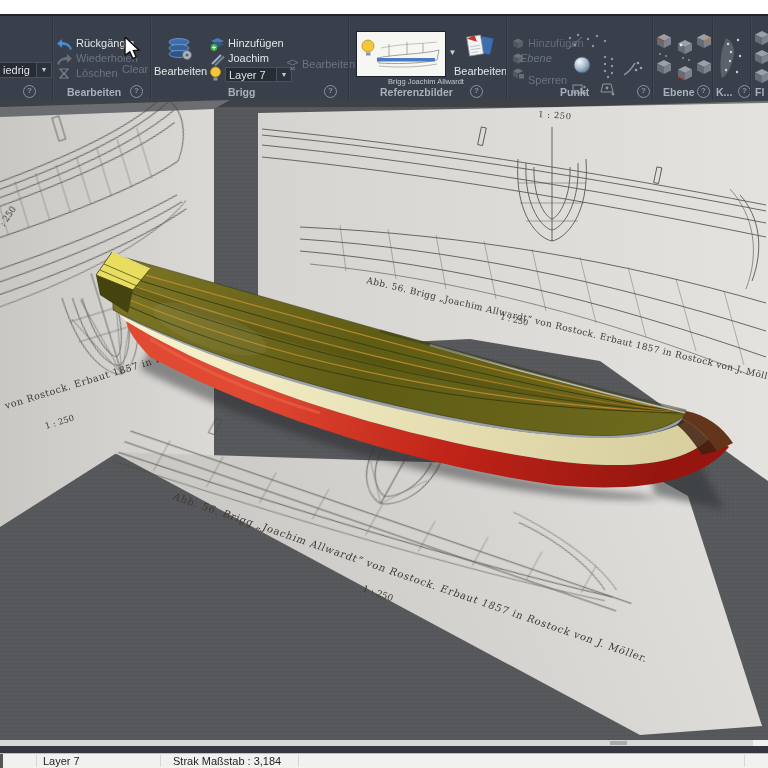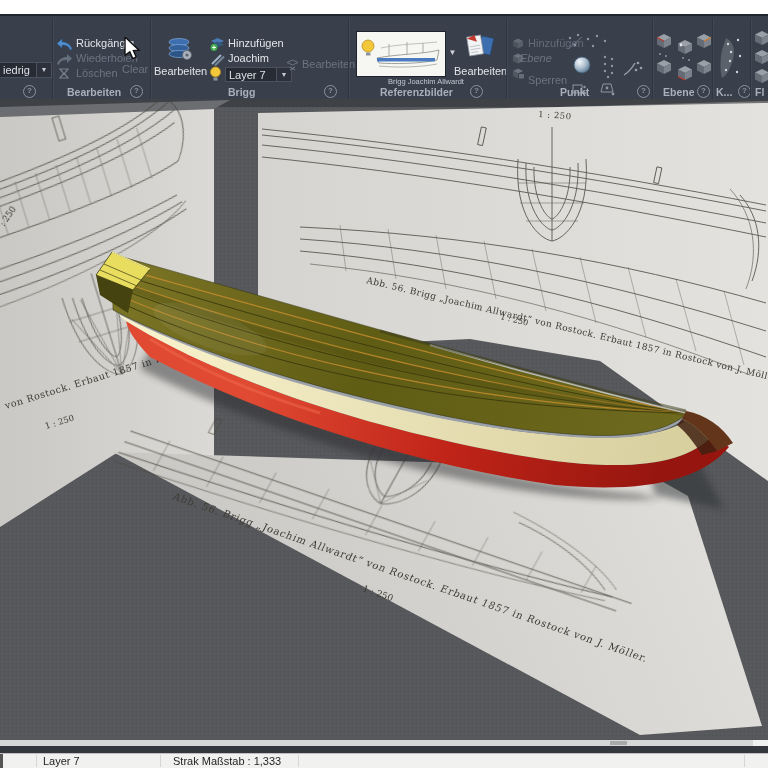--- a/index.html
+++ b/index.html
@@ -483,18 +483,18 @@
   <div class="abs" style="left:0;top:740px;width:768px;height:6px;background:#d7d7d7;">
     <div class="abs" style="left:610px;top:1px;width:17px;height:4px;background:#a9a9a9;"></div>
     <div class="abs" style="left:753px;top:0;width:15px;height:6px;background:#f0f0f0;"></div>
   </div>
   <div class="abs" style="left:0;top:746px;width:768px;height:7px;background:#34383e;"></div>
   <div class="abs" style="left:0;top:753px;width:768px;height:15px;background:#f1f1f0;border-top:1px solid #bfbfbf;box-sizing:border-box;">
     <div class="abs" style="left:0;top:0;width:3px;height:14px;background:#555;"></div>
     <div class="abs" style="left:36px;top:1px;width:1px;height:12px;background:#d6d6d6;"></div>
     <span class="abs" style="left:43px;top:1px;font-size:11px;color:#1f1f1f;white-space:nowrap;">Layer 7</span>
     <div class="abs" style="left:160px;top:1px;width:1px;height:12px;background:#d6d6d6;"></div>
-    <span class="abs" style="left:173px;top:1px;font-size:11px;color:#1f1f1f;white-space:nowrap;">Strak Maßstab : 1,333</span>
+    <span class="abs" style="left:173px;top:1px;font-size:11px;color:#1f1f1f;white-space:nowrap;">Strak Maßstab : 3,184</span>
     <div class="abs" style="left:298px;top:1px;width:1px;height:12px;background:#d6d6d6;"></div>
     <div class="abs" style="left:744px;top:1px;width:1px;height:12px;background:#d6d6d6;"></div>
   </div>
 
 </div>
 
 </body></html>

